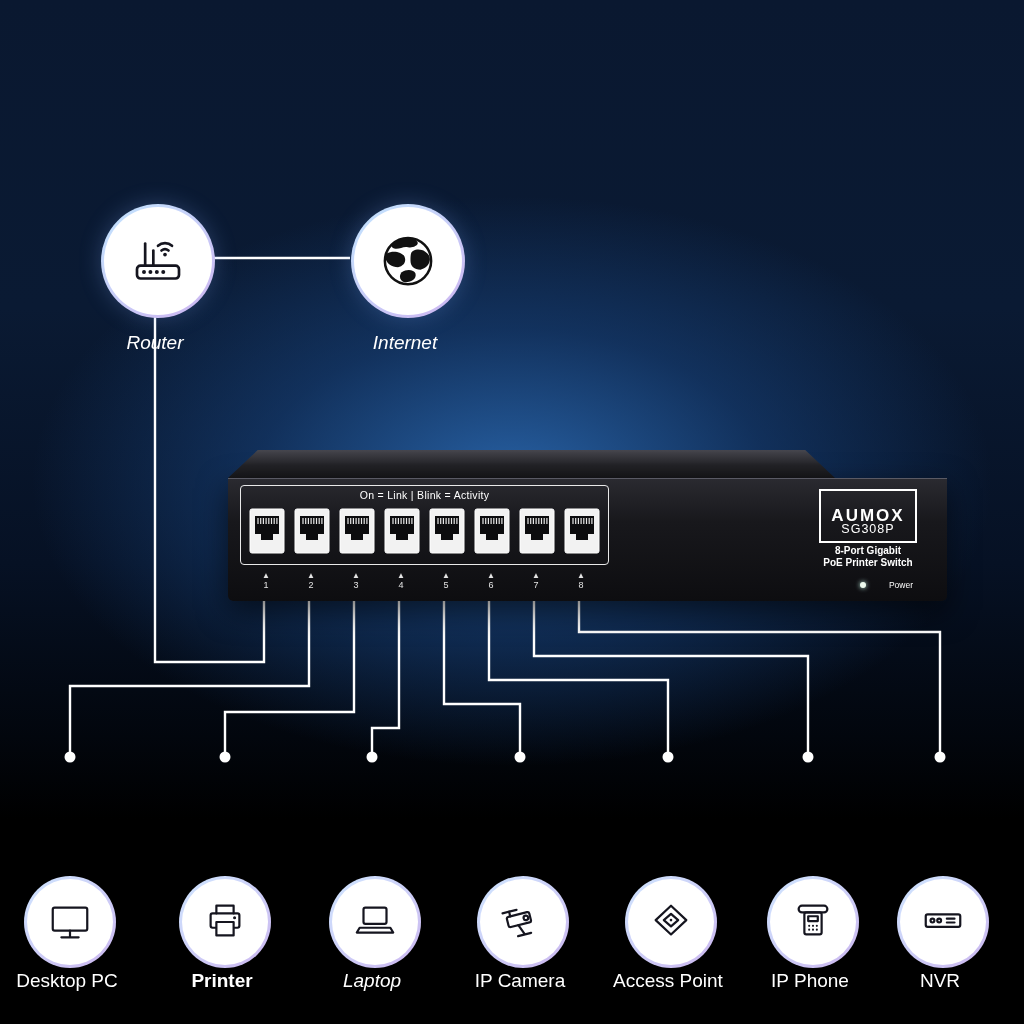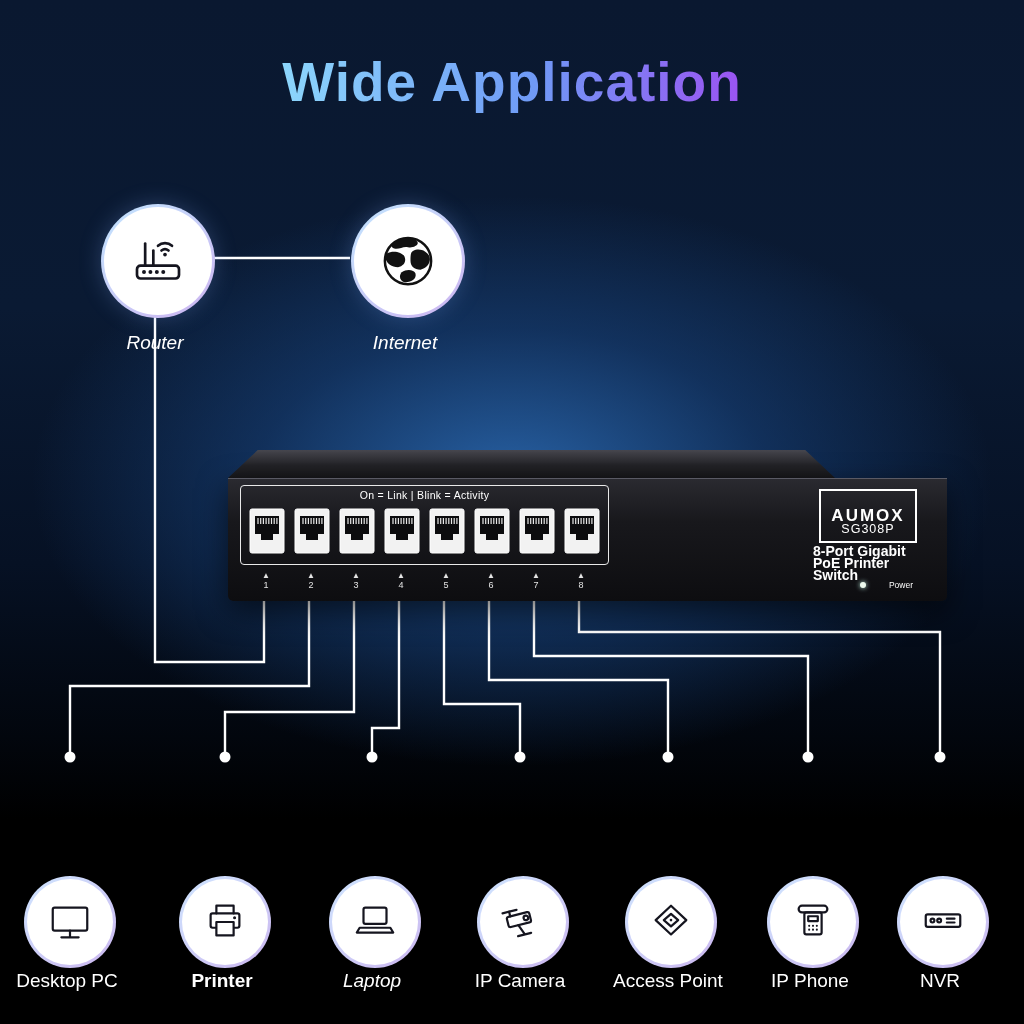--- a/index.html
+++ b/index.html
@@ -41,41 +41,40 @@
   .port-panel{position:absolute;left:12px;top:6px;width:367px;height:78px;border:1px solid #e9e9e9;border-radius:4px;}
   .legend{position:absolute;top:3px;left:0;width:100%;text-align:center;color:#fff;font-size:10.5px;letter-spacing:.3px;}
   .ports-row{position:absolute;left:8px;top:22px;display:flex;gap:9px;}
   .port{width:36px;height:46px;}
   .numbers-row{position:absolute;left:20px;top:92px;display:flex;gap:9px;}
   .num-cell{width:36px;text-align:center;color:#e4e4e4;}
   .arrow{display:block;font-size:8px;line-height:9px;}
   .pnum{display:block;font-size:9px;line-height:10px;}
   .brand-box{position:absolute;right:30px;top:10px;width:74px;text-align:center;border:2px solid #fff;color:#fff;font-weight:bold;font-size:17px;letter-spacing:2px;padding:15px 10px;}
   .model{position:absolute;right:30px;top:43px;width:98px;text-align:center;color:#fff;font-size:12.5px;letter-spacing:1px;}
-  .desc{position:absolute;right:24px;top:66px;width:110px;color:#fff;font-weight:bold;font-size:14px;line-height:12px;}
+  .desc{position:absolute;right:24px;top:66px;width:110px;text-align:center;color:#fff;font-weight:bold;font-size:10px;line-height:12px;}
   .power{position:absolute;right:34px;top:101px;display:flex;align-items:center;gap:23px;color:#fff;font-size:8.5px;}
   .power-dot{width:6px;height:6px;border-radius:50%;background:#eefbee;box-shadow:0 0 5px #cfe;}
   
   .cables{position:absolute;left:0;top:0;}
   
   .device-circle{
     position:absolute;width:86px;height:86px;border-radius:50%;
     border:3px solid transparent;
     background:linear-gradient(#fff,#fff) padding-box,linear-gradient(140deg,#cfe6ff,#cbb6ef) border-box;
     display:flex;align-items:center;justify-content:center;
   }
   .device-label{position:absolute;width:160px;text-align:center;color:#fff;font-size:19px;}
   .icon-stroke{stroke:#15151f;stroke-width:2.3;fill:none;stroke-linecap:round;stroke-linejoin:round;}
 </style>
 </head>
 <body>
 
 <div class="stage">
 
-  <div class="title">Wide Application</div>
 
   <svg class="cables" width="1024" height="1024" viewBox="0 0 1024 1024">
     <g stroke="#ffffff" stroke-width="2.4" fill="none">
       <polyline points="213,258 350,258"></polyline>
       <polyline points="264,600 264,662 155,662 155,316"></polyline>
       <polyline points="309,600 309,686 70,686 70,752"></polyline>
       <polyline points="354,600 354,712 225,712 225,752"></polyline>
       <polyline points="399,600 399,728 372,728 372,752"></polyline>
       <polyline points="444,600 444,704 520,704 520,752"></polyline>
       <polyline points="489,600 489,680 668,680 668,752"></polyline>

